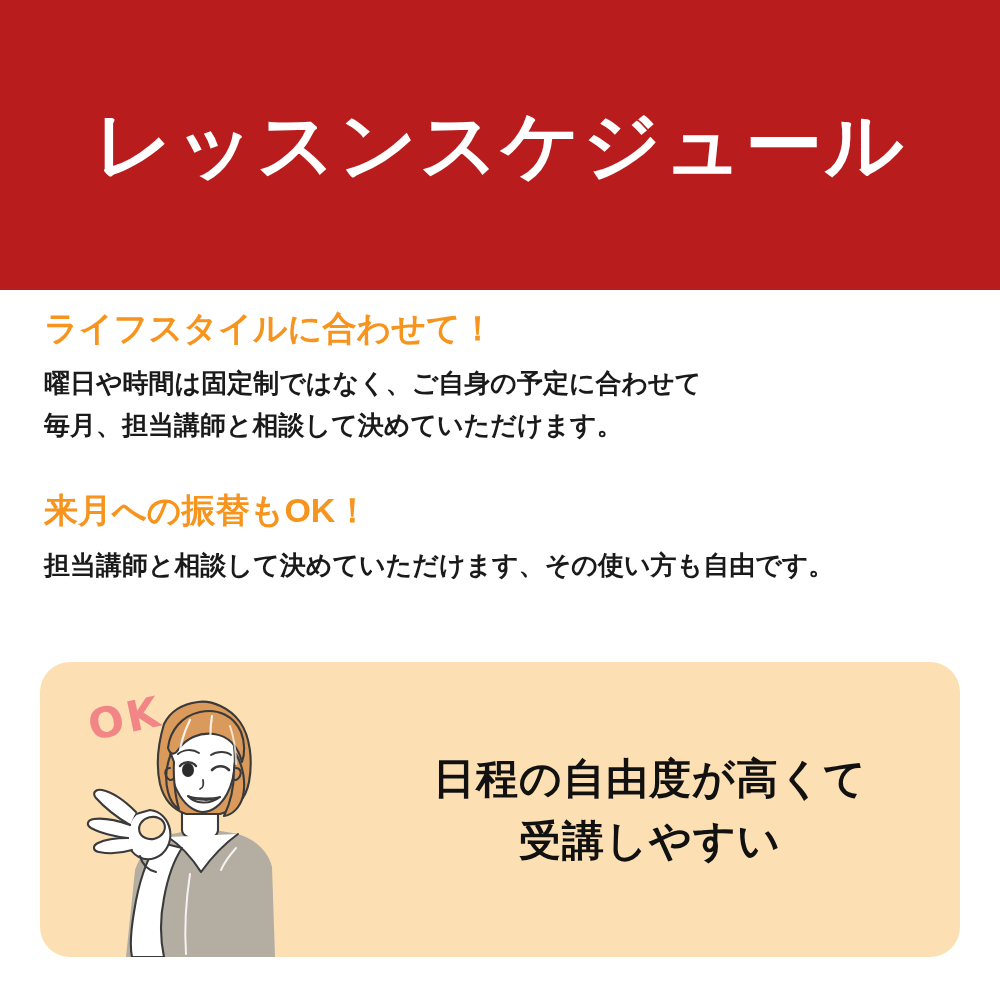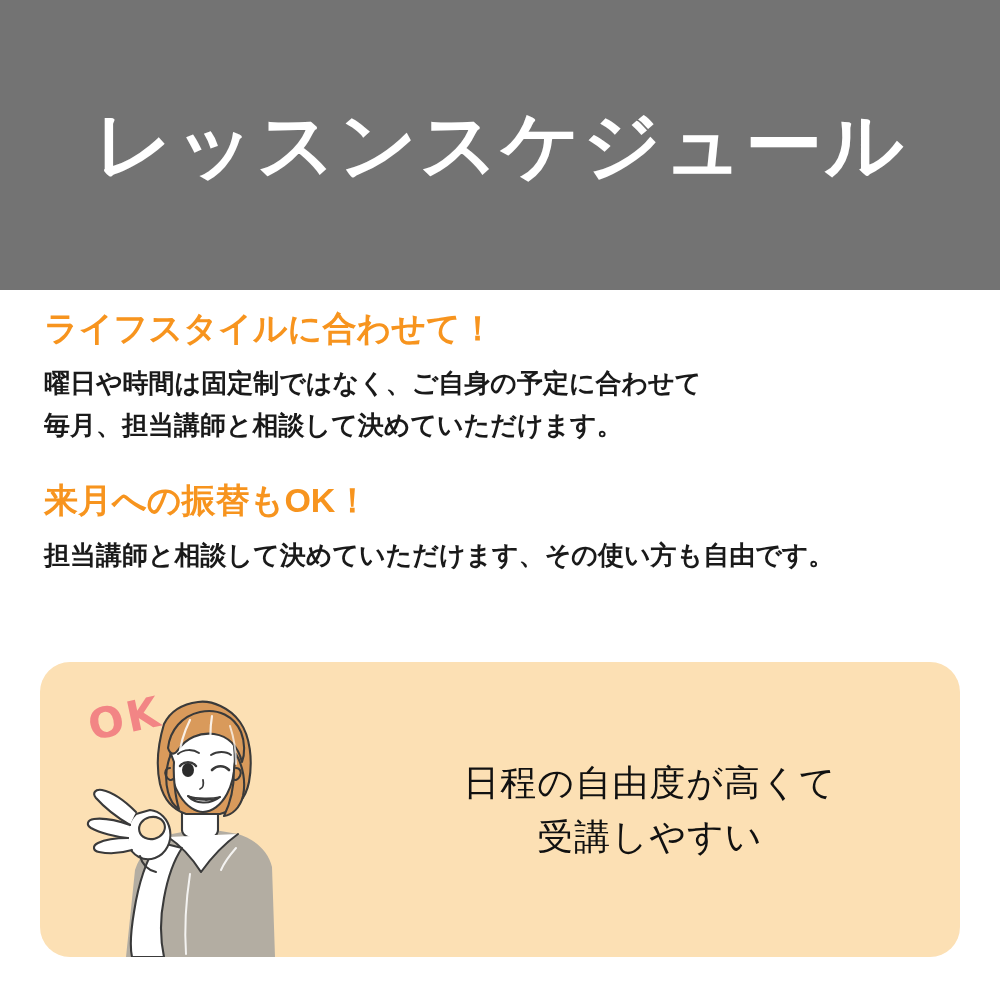--- a/index.html
+++ b/index.html
@@ -16,21 +16,21 @@
     position:relative;
     width:1000px; height:1000px;
     background:#ffffff;
   }
 
   
   .header-banner {
     position:absolute;
     left:0; top:0;
     width:1000px; height:290px;
-    background:#737373;
+    background:#b91c1c;
     display:flex;
     align-items:center;
     justify-content:center;
   }
   .header-title {
     font-size:76px;
     font-weight:700;
     color:#ffffff;
     letter-spacing:2px;
     line-height:1;
@@ -38,21 +38,21 @@
     transform:scaleX(1.02);
   }
 
   
   .content {
     position:absolute;
     left:44px; top:308px;
     width:930px;
   }
 
-  .section { margin-bottom:34px; }
+  .section { margin-bottom:44px; }
   .section:last-of-type { margin-bottom:16px; }
 
   .section-heading {
     font-size:34px;
     font-weight:700;
     color:#f7941e;
     line-height:1.18;
     letter-spacing:0px;
     white-space:nowrap;
     margin-bottom:14px;
@@ -82,22 +82,22 @@
     position:absolute;
     left:300px; top:0;
     width:620px; height:295px;
     display:flex;
     flex-direction:column;
     align-items:center;
     justify-content:center;
     gap:10px;
   }
   .caption-line {
-    font-size:36px;
-    font-weight:400;
+    font-size:42px;
+    font-weight:700;
     color:#111111;
     line-height:1.22;
     letter-spacing:1px;
     white-space:nowrap;
   }
 
   
   .illustration {
     position:absolute;
     left:0; top:0;

